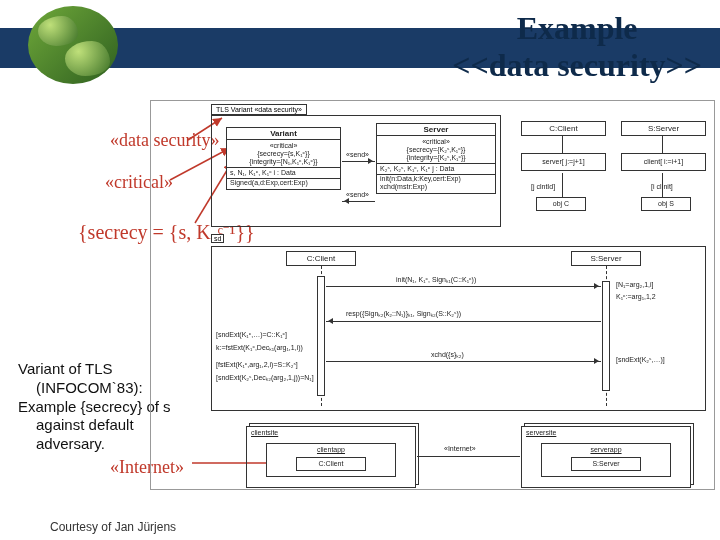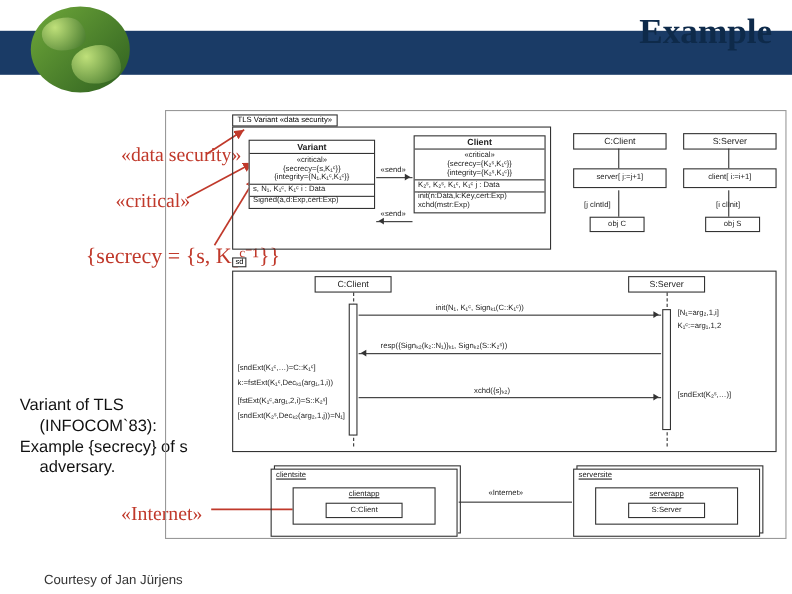--- a/index.html
+++ b/index.html
@@ -18,30 +18,31 @@
   .small { font-size:7px; }
   .lifeline { position:absolute; border-left:1px dashed #333; }
   .seqbox { position:absolute; border:1px solid #333; background:#fff; }
   .seqlabel { position:absolute; font-size:7px; background:#fff; border:1px solid #333; padding:0 2px; }
   .msg { position:absolute; font-size:7px; color:#222; white-space:nowrap; }
   .arrow { position:absolute; height:1px; background:#333; }
   .arrow::after { content:""; position:absolute; right:-1px; top:-3px; border:3px solid transparent; border-left:5px solid #333; }
   .arrow.rev::after { left:-1px; right:auto; border:3px solid transparent; border-right:5px solid #333; }
   .annot { position:absolute; font-family: "Times New Roman", Georgia, serif; color:#c0392b; }
   .sidetext { position:absolute; left:18px; top:260px; width:210px; font-size:15px; line-height:1.25; color:#111; }
-  .footer { position:absolute; left:40px; bottom:6px; font-size:12px; color:#333; }
+  .footer { position:absolute; left:50px; bottom:6px; font-size:12px; color:#333; }
 </style>
 </head>
 <body>
 
 <div class="header">
   <div class="header-bar"></div>
   <div class="logo-circle"></div>
   <div class="title">
     <span>Example</span><br>
+    <span>&lt;&lt;data security&gt;&gt;</span>
   </div>
 </div>
 
 <div class="content">
 
   <div class="annot" style="left:110px; top:30px; font-size:18px;">«data security»</div>
   <div class="annot" style="left:105px; top:72px; font-size:18px;">«critical»</div>
   <div class="annot" style="left:78px; top:118px; font-size:20px;">{secrecy = {s, K₁ᶜ⁻¹}}</div>
   <div class="annot" style="left:110px; top:357px; font-size:18px;">«Internet»</div>
 
@@ -54,40 +55,41 @@
     <line x1="188" y1="40" x2="222" y2="18" stroke="#c0392b" stroke-width="1.5" marker-end="url(#ra)"></line>
     <line x1="170" y1="80" x2="230" y2="48" stroke="#c0392b" stroke-width="1.5" marker-end="url(#ra)"></line>
     <line x1="195" y1="123" x2="232" y2="62" stroke="#c0392b" stroke-width="1.5" marker-end="url(#ra)"></line>
     <line x1="192" y1="363" x2="375" y2="363" stroke="#c0392b" stroke-width="1.5" marker-end="url(#ra)"></line>
   </svg>
 
   <div class="sidetext">
     <div>Variant of TLS</div>
     <div style="padding-left:18px;">(INFOCOM`83):</div>
     <div>Example {secrecy} of s</div>
+    <div style="padding-left:18px;">against default</div>
     <div style="padding-left:18px;">adversary.</div>
   </div>
 
   <div class="diagram">
 
     <div style="position:absolute; left:60px; top:3px; border:1px solid #333; font-size:7px; padding:1px 4px; background:#fff;">TLS Variant    «data security»</div>
 
     <div style="position:absolute; left:60px; top:14px; width:290px; height:112px; border:1px solid #333;"></div>
 
     <div class="topbox" style="left:75px; top:26px; width:115px;">
       <div class="hdr">Variant</div>
       <div class="small" style="text-align:center;">«critical»</div>
       <div class="small" style="text-align:center;">{secrecy={s,K₁ᶜ}}</div>
       <div class="small" style="text-align:center; border-bottom:1px solid #333; margin:0 -3px; padding:0 3px 1px;">{integrity={N₁,K₁ᶜ,K₁ᶜ}}</div>
       <div class="small" style="border-bottom:1px solid #333; margin:0 -3px; padding:1px 3px;">s, N₁, K₁ᶜ, K₁ᶜ    i : Data</div>
       <div class="small">Signed(a,d:Exp,cert:Exp)</div>
     </div>
 
     <div class="topbox" style="left:225px; top:22px; width:120px;">
-      <div class="hdr">Client</div>
+      <div class="hdr">Server</div>
       <div class="small" style="text-align:center;">«critical»</div>
       <div class="small" style="text-align:center;">{secrecy={K₂ˢ,K₁ᶜ}}</div>
       <div class="small" style="text-align:center; border-bottom:1px solid #333; margin:0 -3px; padding:0 3px 1px;">{integrity={K₂ˢ,K₁ᶜ}}</div>
       <div class="small" style="border-bottom:1px solid #333; margin:0 -3px; padding:1px 3px;">K₂ˢ, K₂ˢ, K₁ᶜ, K₁ᶜ    j : Data</div>
       <div class="small" style="white-space:pre-line;">init(n:Data,k:Key,cert:Exp)
 xchd(mstr:Exp)</div>
     </div>
 
     <div class="msg" style="left:195px; top:50px;">«send»</div>
     <div class="msg" style="left:195px; top:90px;">«send»</div>

